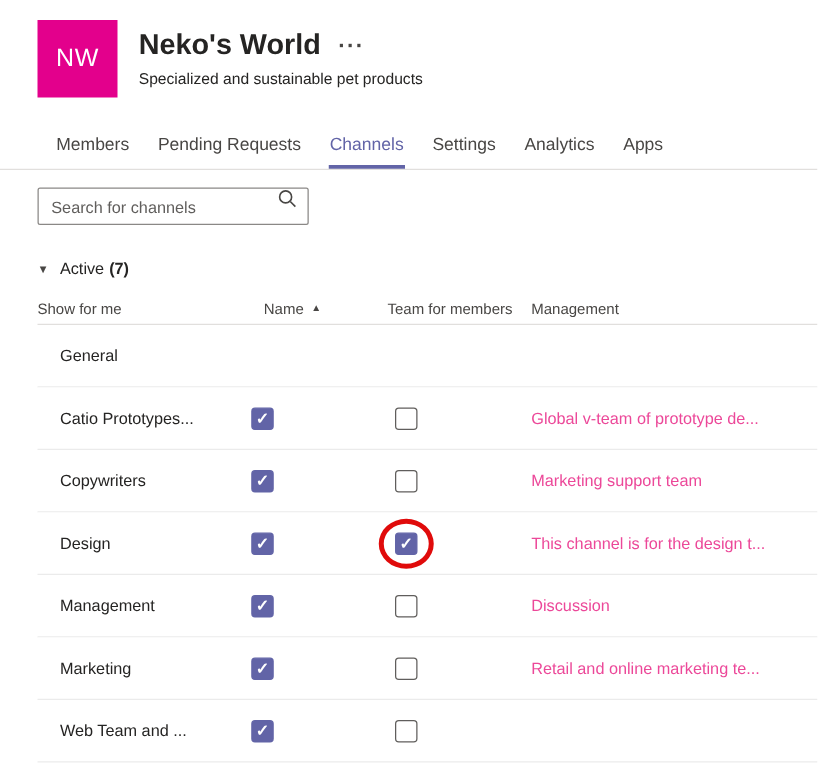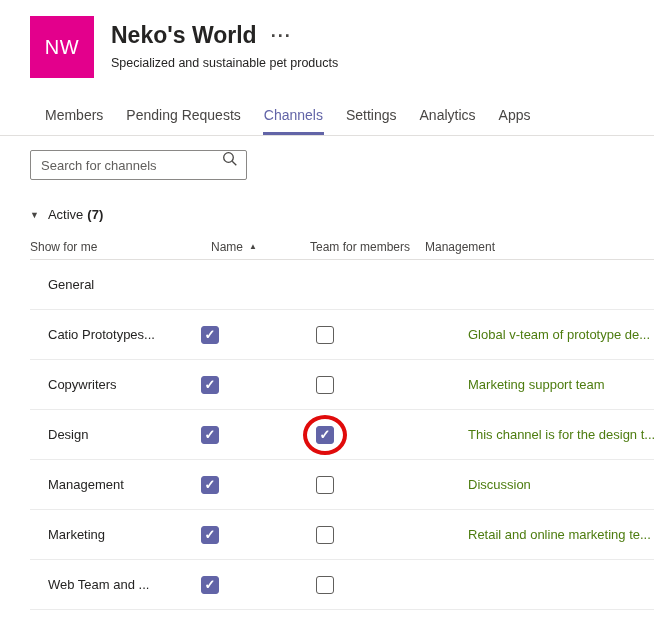--- a/index.html
+++ b/index.html
@@ -61,21 +61,21 @@
     display: grid;
     grid-template-columns: 163px 117px 115px 1fr;
     align-items: center;
   }
   .thead { height: 26px; border-bottom: 1px solid #e1dfdd; }
   .th { font-size: 12px; color: #484644; }
   .cell.name { padding-left: 18px; }
   .sort { font-size: 8px; color: #484644; margin-left: 6px; vertical-align: 2px; }
   .trow { height: 50px; border-bottom: 1px solid #ebebeb; background: #fff; }
   .trow .name { font-size: 13px; color: #252423; }
-  .trow .desc { font-size: 13px; color: #4d7c0f; white-space: nowrap; overflow: hidden; margin-left: 43px; }
+  .trow .desc { font-size: 13px; color: #ec4899; white-space: nowrap; overflow: hidden; }
 
   
   .cbwrap { position: relative; width: 18px; height: 18px; }
   .col-me .cbwrap { margin-left: 8px; }
   .col-members .cbwrap { margin-left: 6px; }
   .checkbox {
     width: 18px; height: 18px; border-radius: 3px; cursor: pointer;
     border: 1px solid #605e5c; background: #fff;
     display: flex; align-items: center; justify-content: center;
   }

